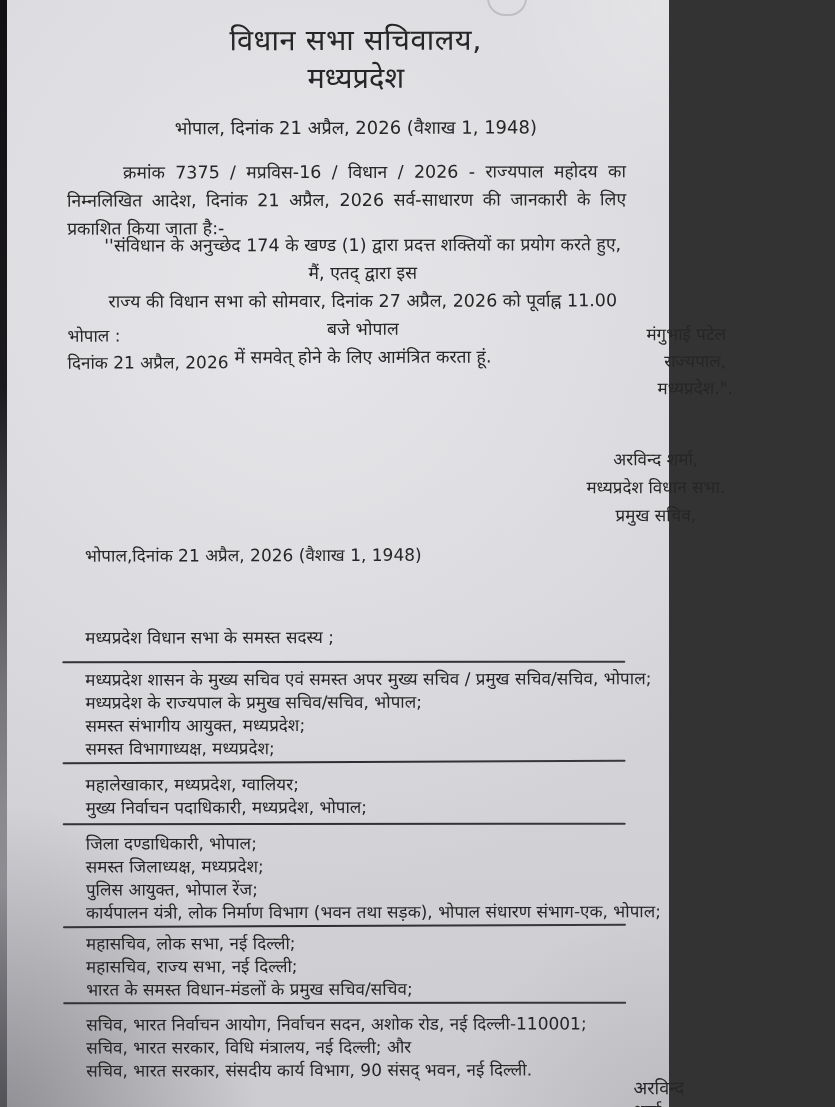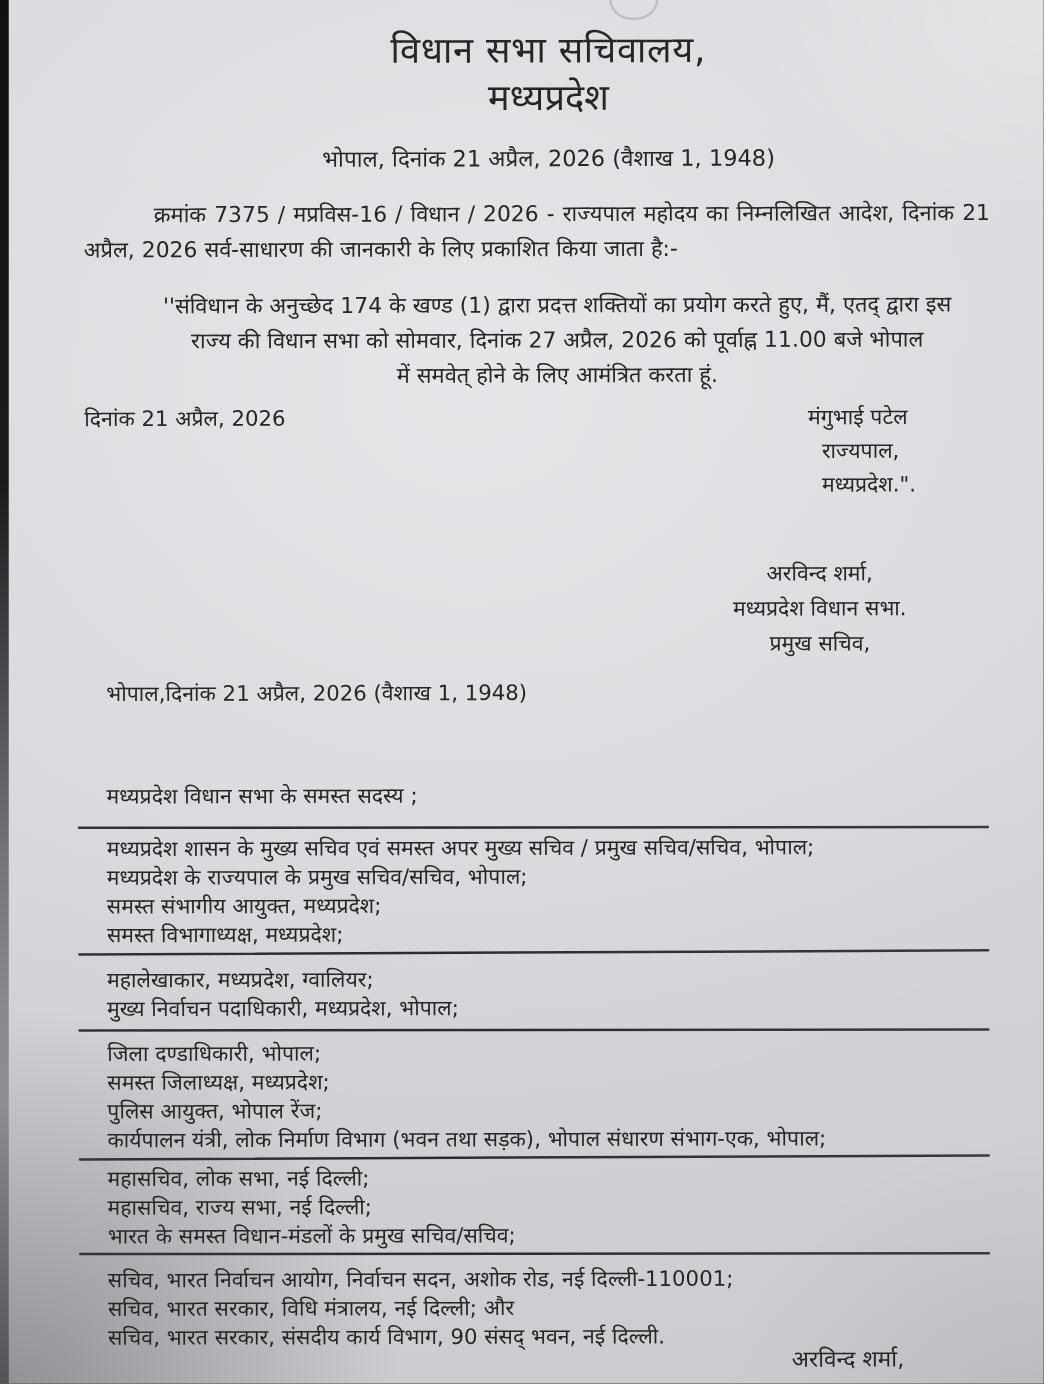--- a/index.html
+++ b/index.html
@@ -4,21 +4,21 @@
 <style>
   html, body { margin: 0; padding: 0; }
   body {
     width: 835px; height: 1107px;
     font-family: "DejaVu Sans", sans-serif;
     overflow: hidden;
     background: #333;
   }
   .photo {
     position: relative;
-    width: 835px; height: 1107px;
+    width: 669px; height: 1107px;
     color: #262626;
     background:
       radial-gradient(130% 85% at 45% 28%, rgba(242,241,244,0.55), rgba(242,241,244,0) 62%),
       radial-gradient(55% 42% at 0% 102%, rgba(20,20,24,0.34), rgba(20,20,24,0) 70%),
       radial-gradient(45% 30% at 100% 103%, rgba(20,20,24,0.10), rgba(20,20,24,0) 70%),
       radial-gradient(40% 25% at 100% 0%, rgba(255,255,255,0.25), rgba(255,255,255,0) 70%),
       linear-gradient(176deg, #d9d8dc 0%, #d6d5d9 55%, #cccbd0 100%);
   }
   .edge-left {
     position: absolute; left: 0; top: 0; width: 7px; height: 100%;
@@ -49,21 +49,21 @@
     top: 158px; left: 68px; right: 42px;
     text-indent: 56px; text-align: justify;
     font-size: 17.5px; line-height: 28px; margin: 0;
   }
   .quote {
     top: 231px; left: 100px; right: 42px;
     text-align: center; font-size: 17.5px; line-height: 28px;
   }
   .place-block { top: 322px; left: 68px; line-height: 27px; }
   .gov-block { top: 322px; left: 602px; line-height: 27px; margin-left: 45px; }
-  .gov-block .ind { padding-left: 11px; }
+  .gov-block .ind { padding-left: 11px; text-align: center; }
   .sig-block { top: 446px; left: 540px; width: 232px; text-align: center; line-height: 28px; }
   .ref-row { top: 544px; left: 85px; right: 42px; display: flex; justify-content: space-between; }
   .copy-heading { top: 587px; left: 85px; }
   .recipients { top: 626px; left: 62px; right: 44px; }
   .r-line { padding-left: 23px; line-height: 23px; white-space: nowrap; }
   .grp { margin: 0; }
   .g1 { margin-top: 5px; }
   .g2 { margin-top: 10px; }
   .g3 { margin-top: 7px; }
   .g4 { margin-top: 5px; }
@@ -95,20 +95,21 @@
 
     <p class="abs para1">क्रमांक 7375 / मप्रविस-16 / विधान / 2026 - राज्यपाल महोदय का  निम्नलिखित  आदेश, दिनांक 21 अप्रैल, 2026 सर्व-साधारण की जानकारी के लिए प्रकाशित किया जाता है:-</p>
 
     <div class="abs quote">
       <div>''संविधान के अनुच्छेद 174 के खण्ड (1) द्वारा प्रदत्त शक्तियों का प्रयोग करते हुए, मैं, एतद् द्वारा  इस</div>
       <div>राज्य की विधान सभा को सोमवार, दिनांक 27 अप्रैल, 2026 को पूर्वाह्न 11.00 बजे भोपाल</div>
       <div>में समवेत् होने के लिए आमंत्रित करता हूं.</div>
     </div>
 
     <div class="abs place-block">
+      <div>भोपाल :</div>
       <div>दिनांक  21 अप्रैल, 2026</div>
     </div>
 
     <div class="abs gov-block">
       <div>मंगुभाई पटेल</div>
       <div class="ind">राज्यपाल,</div>
       <div class="ind">मध्यप्रदेश.".</div>
     </div>
 
     <div class="abs sig-block">

